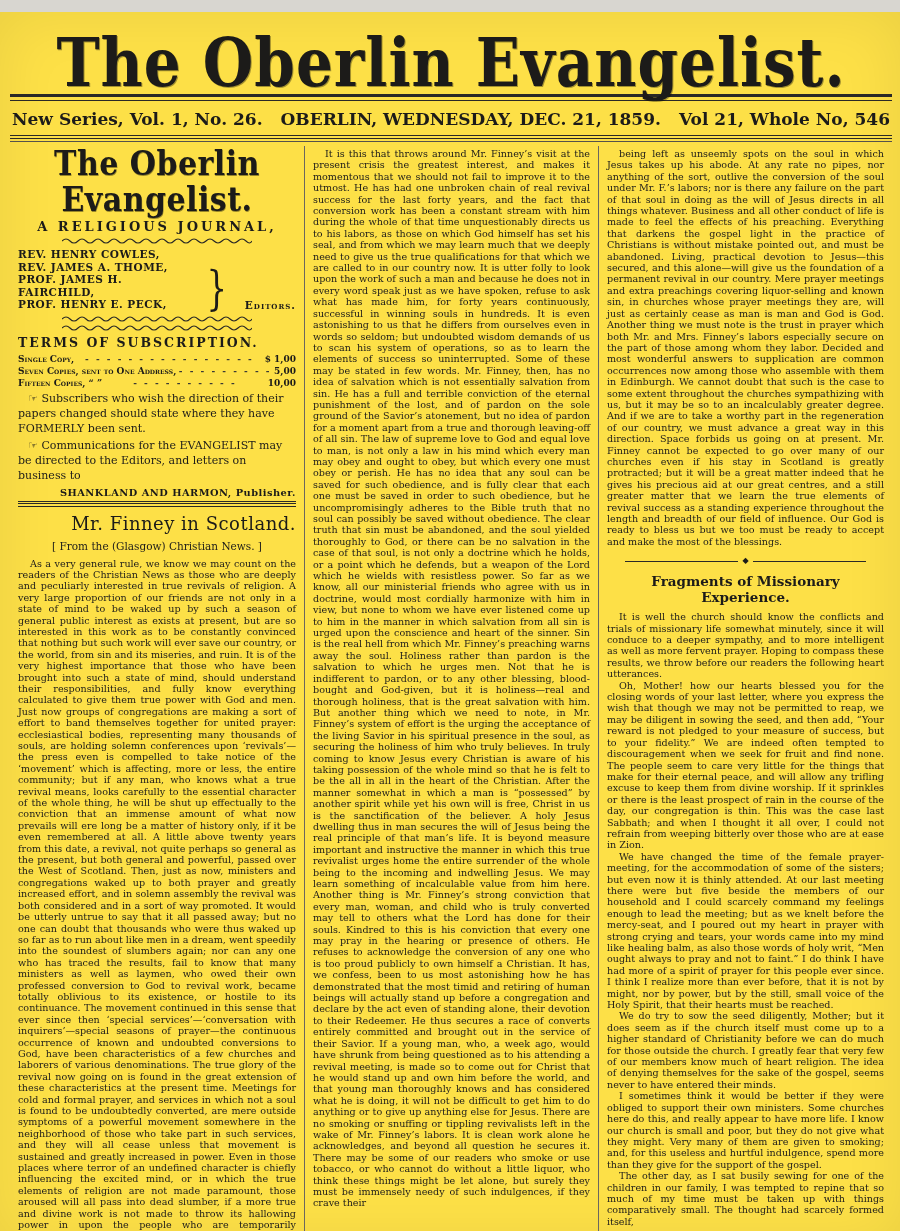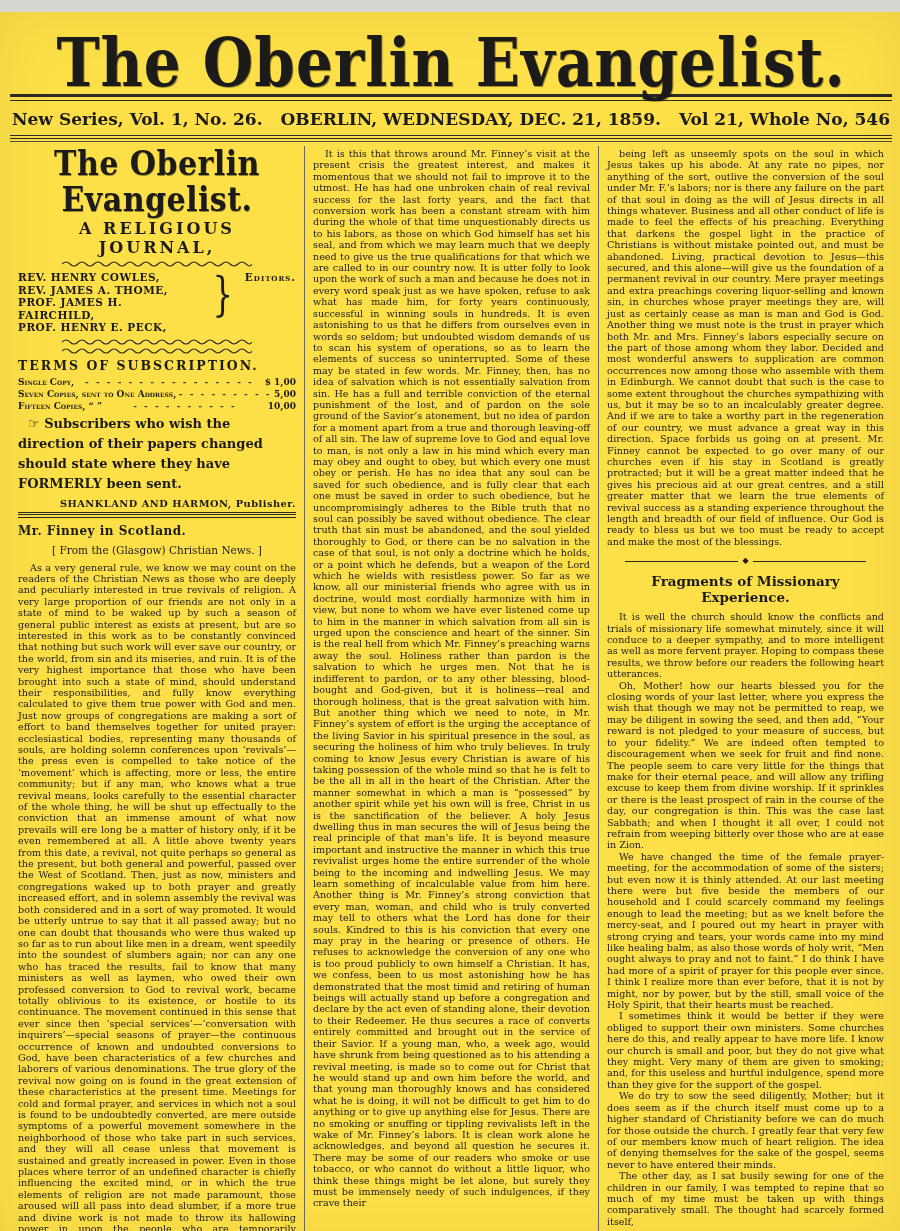--- a/index.html
+++ b/index.html
@@ -34,38 +34,38 @@
     text-justify:inter-word; hyphens:auto;
   }
   .body-text p{margin:0; text-indent:12px;}
   
   .nameplate{
     text-align:center; font-weight:bold; font-size:30px; line-height:1.05;
     letter-spacing:0.5px; margin:2px 0 6px 0;
     text-shadow:0.5px 0.5px 0 rgba(0,0,0,0.4);
     transform:scaleY(1.12);
   }
-  .journal-subtitle{text-align:center; font-size:16px; letter-spacing:3px; font-weight:bold; margin:4px 0 3px 0;}
+  .journal-subtitle{text-align:center; font-size:13px; letter-spacing:3px; font-weight:bold; margin:4px 0 3px 0;}
   .published-line{text-align:center; font-size:8.8px; letter-spacing:1px; font-weight:bold; margin-bottom:2px;}
   .squiggle{display:block; margin:2px auto; }
-  .editors-block{display:flex; justify-content:center; align-items:flex-start; gap:8px; margin:4px 0;}
+  .editors-block{display:flex; justify-content:center; align-items:flex-end; gap:14px; margin:4px 0;}
   .editors-names{font-size:10.5px; font-weight:bold; letter-spacing:0.5px; line-height:12.5px;}
   .editors-brace{font-size:46px; font-weight:normal; line-height:1; transform:scaleX(0.7);}
   .editors-label{font-size:10.5px; letter-spacing:1px; font-variant:small-caps; font-weight:bold;}
   .volume-note{font-size:8.6px; font-weight:bold; line-height:11px; margin:3px 0;}
   .terms-title{font-size:12.5px; font-weight:bold; letter-spacing:2px; margin:4px 0 3px 0;}
   .terms-table{font-size:9px; font-weight:bold;}
   .terms-row{display:flex; align-items:baseline; line-height:12px;}
   .terms-label{white-space:nowrap; font-variant:small-caps;}
   .terms-leader{flex:1; overflow:hidden; white-space:nowrap; text-align:center; letter-spacing:2px; color:#3a3935;}
   .terms-price{white-space:nowrap;}
-  .notice{font-size:13px; font-weight:bold; line-height:20px; margin:2px 0; text-indent:10px;}
+  .notice{font-size:11px; font-weight:normal; line-height:15px; margin:2px 0; text-indent:10px;}
   .publisher-line{text-align:right; font-size:9.8px; font-weight:bold; margin:4px 0 2px 0; letter-spacing:0.5px;}
   .rule-article{border-top:3px double #2a2926; border-bottom:1px solid #2a2926; height:2px; margin:3px 0 5px 0;}
-  .article-title{text-align:left; font-size:12px; font-weight:bold; margin:6px 0 6px 0; letter-spacing:0.5px;}
+  .article-title{text-align:right; font-size:18px; font-weight:normal; margin:6px 0 6px 0; letter-spacing:0.5px;}
   .article-source{text-align:center; font-size:10.5px; margin:0 0 6px 0;}
   .article2-title{text-align:center; font-size:13.5px; font-weight:bold; margin:8px 0 6px 0;}
   .ornament{display:flex; align-items:center; gap:4px; margin:10px 18px 2px 18px;}
   .ornament .line{flex:1; border-top:1px solid #2a2926; height:0;}
   .ornament .diamond{font-size:8px; line-height:1;}
   .hand{font-family:"DejaVu Sans", sans-serif;}
 </style>
 </head>
 <body>
 
@@ -128,20 +128,24 @@
             <span class="terms-label">Fifteen Copies,  “          ”</span>
             <span class="terms-leader">-  -  -  -  -  -  -  -  -  -</span>
             <span class="terms-price">10,00</span>
           </div>
         </div>
 
         <div class="notice">
           <span class="hand">☞</span>
           <span>Subscribers who wish the direction of their papers changed should state where they have FORMERLY been sent.</span>
         </div>
+        <div class="notice">
+          <span class="hand">☞</span>
+          <span>Communications for the EVANGELIST may be directed to the Editors, and letters on business to</span>
+        </div>
         <div class="publisher-line">SHANKLAND AND HARMON, Publisher.</div>
 
         <div class="rule-article"></div>
 
         <div class="article-title">Mr. Finney in Scotland.</div>
         <div class="article-source">[ From the (Glasgow) Christian News. ]</div>
         <div class="body-text">
           <p>As a very general rule, we know we may count on the readers of the Christian News as those who are deeply and peculiarly interested in true revivals of religion.  A very large proportion of our friends are not only in a state of mind to be waked up by such a season of general public interest as exists at present, but are so interested in this work as to be constantly convinced that nothing but such work will ever save our country, or the world, from sin and its miseries, and ruin.  It is of the very highest importance that those who have been brought into such a state of mind, should understand their responsibilities, and fully know everything calculated to give them true power with God and men.  Just now groups of congregations are making a sort of effort to band themselves together for united prayer: ecclesiastical bodies, representing many thousands of souls, are holding solemn conferences upon ‘revivals’—the press even is compelled to take notice of the ‘movement’ which is affecting, more or less, the entire community; but if any man, who knows what a true revival means, looks carefully to the essential character of the whole thing, he will be shut up effectually to the conviction that an immense amount of what now prevails will ere long be a matter of history only, if it be even remembered at all.  A little above twenty years from this date, a revival, not quite perhaps so general as the present, but both general and powerful, passed over the West of Scotland.  Then, just as now, ministers and congregations waked up to both prayer and greatly increased effort, and in solemn assembly the revival was both considered and in a sort of way promoted.  It would be utterly untrue to say that it all passed away; but no one can doubt that thousands who were thus waked up so far as to run about like men in a dream, went speedily into the soundest of slumbers again; nor can any one who has traced the results, fail to know that many ministers as well as laymen, who owed their own professed conversion to God to revival work, became totally oblivious to its existence, or hostile to its continuance.  The movement continued in this sense that ever since then ‘special services’—‘conversation with inquirers’—special seasons of prayer—the continuous occurrence of known and undoubted conversions to God, have been characteristics of a few churches and laborers of various denominations.  The true glory of the revival now going on is found in the great extension of these characteristics at the present time.  Meetings for cold and formal prayer, and services in which not a soul is found to be undoubtedly converted, are mere outside symptoms of a powerful movement somewhere in the neighborhood of those who take part in such services, and they will all cease unless that movement is sustained and greatly increased in power.  Even in those places where terror of an undefined character is chiefly influencing the excited mind, or in which the true elements of religion are not made paramount, those aroused will all pass into dead slumber, if a more true and divine work is not made to throw its hallowing power in upon the people who are temporarily influenced.  Real revivalists may be sure of a time being at hand when all true revival work will again devolve upon them, to whatever denomination they may belong.  It is this that makes us so desirous that our churches should make the most of all that tends to give them the true elements of permanent and constant success in the actual conversion of men.</p>
         </div>
       </div>
@@ -161,21 +165,21 @@
           <span class="line"></span>
           <span class="diamond">◆</span>
           <span class="line"></span>
         </div>
 
         <div class="article2-title">Fragments of Missionary Experience.</div>
         <div class="body-text">
           <p>It is well the church should know the conflicts and trials of missionary life somewhat minutely, since it will conduce to a deeper sympathy, and to more intelligent as well as more fervent prayer.  Hoping to compass these results, we throw before our readers the following heart utterances.</p>
           <p>Oh, Mother! how our hearts blessed you for the closing words of your last letter, where you express the wish that though we may not be permitted to reap, we may be diligent in sowing the seed, and then add, “Your reward is not pledged to your measure of success, but to your fidelity.”  We are indeed often tempted to discouragement when we seek for fruit and find none.  The people seem to care very little for the things that make for their eternal peace, and will allow any trifling excuse to keep them from divine worship.  If it sprinkles or there is the least prospect of rain in the course of the day, our congregation is thin.  This was the case last Sabbath; and when I thought it all over, I could not refrain from weeping bitterly over those who are at ease in Zion.</p>
           <p>We have changed the time of the female prayer-meeting, for the accommodation of some of the sisters; but even now it is thinly attended.  At our last meeting there were but five beside the members of our household and I could scarcely command my feelings enough to lead the meeting; but as we knelt before the mercy-seat, and I poured out my heart in prayer with strong crying and tears, your words came into my mind like healing balm, as also those words of holy writ, “Men ought always to pray and not to faint.”  I do think I have had more of a spirit of prayer for this people ever since.  I think I realize more than ever before, that it is not by might, nor by power, but by the still, small voice of the Holy Spirit, that their hearts must be reached.</p>
+          <p>We do try to sow the seed diligently, Mother; but it does seem as if the church itself must come up to a higher standard of Christianity before we can do much for those outside the church.  I greatly fear that very few of our members know much of heart religion.  The idea of denying themselves for the sake of the gospel, seems never to have entered their minds.</p>
           <p>I sometimes think it would be better if they were obliged to support their own ministers.  Some churches here do this, and really appear to have more life.  I know our church is small and poor, but they do not give what they might.  Very many of them are given to smoking; and, for this useless and hurtful indulgence, spend more than they give for the support of the gospel.</p>
-          <p>We do try to sow the seed diligently, Mother; but it does seem as if the church itself must come up to a higher standard of Christianity before we can do much for those outside the church.  I greatly fear that very few of our members know much of heart religion.  The idea of denying themselves for the sake of the gospel, seems never to have entered their minds.</p>
           <p>The other day, as I sat busily sewing for one of the children in our family, I was tempted to repine that so much of my time must be taken up with things comparatively small.  The thought had scarcely formed itself,</p>
         </div>
       </div>
 
     </div>
   </div>
 </div>
 
 </body></html>

